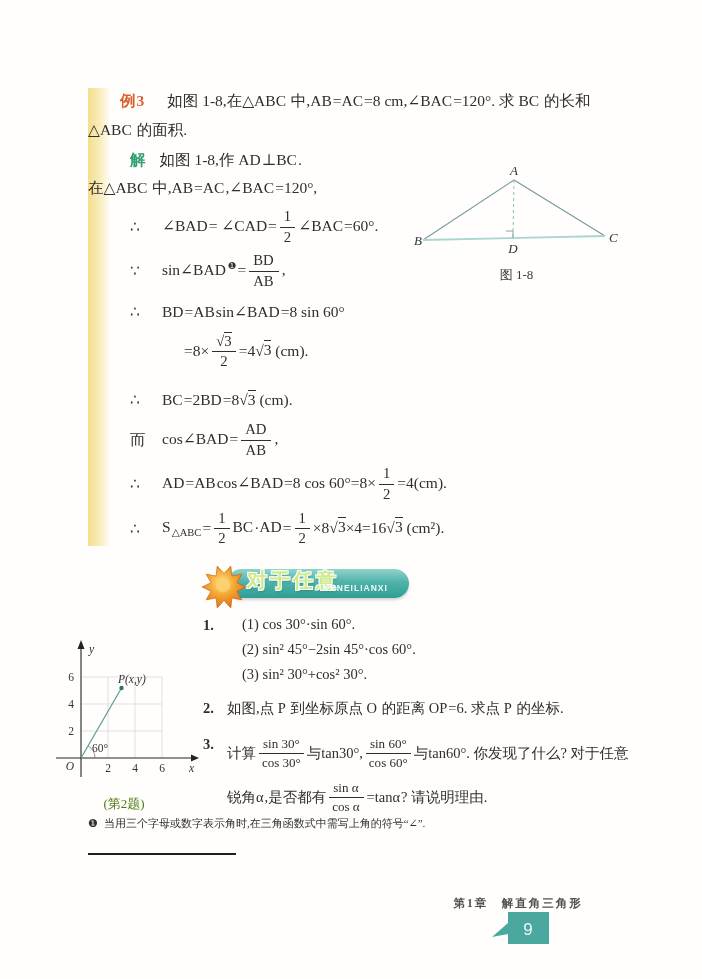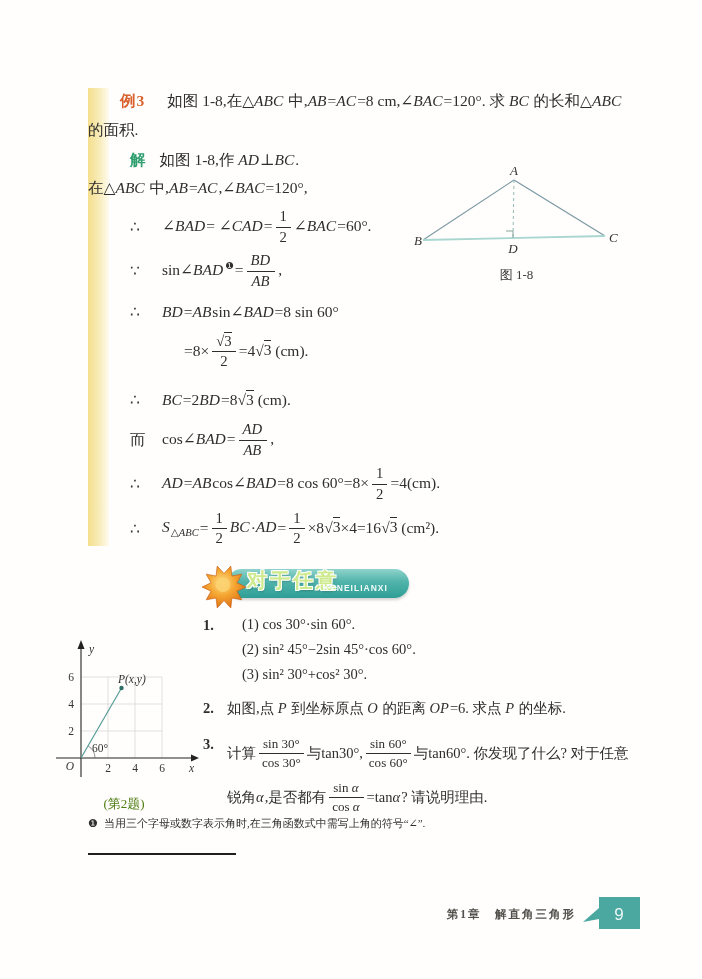--- a/index.html
+++ b/index.html
@@ -18,21 +18,21 @@
   .statement { text-indent:32px; line-height:29px; width:538px; }
   .ex-label { color:#d95f2b; font-weight:bold; letter-spacing:1px; margin-right:22px; }
   .solve-line { padding-left:42px; line-height:29px; margin-top:1px; }
   .solve-label { color:#2f9e6e; font-weight:bold; margin-right:14px; }
   .lead-line { line-height:28px; }
   .sol-rows { margin-top:2px; }
   .sol-row { display:flex; align-items:center; padding-left:42px; min-height:30px; margin:6px 0; }
   .sol-row .pre { width:32px; flex:none; }
   .sol-row .mth { flex:1; }
   
-  .vr { font-style:italic; padding-right:1px; }
+  .vr { padding-right:1px; }
   .frac { display:inline-flex; flex-direction:column; vertical-align:middle; text-align:center; margin:0 3px; line-height:1.2; font-size:0.95em; }
   .frac .num { border-bottom:1px solid #2e2e2e; padding:0 4px 1px; }
   .frac .den { padding-top:1px; }
   .sq .rad { border-top:1px solid #2e2e2e; }
   sup.note-ref { font-size:0.62em; vertical-align:super; margin:0 1px; }
   sub.ssub { font-size:0.68em; vertical-align:-0.35em; }
   
   .figure { position:absolute; left:413px; top:166px; width:207px; }
   .fig-caption { text-align:center; font-size:13px; color:#3a3a3a; margin-top:4px; }
   .svg-label { font-family:"Liberation Serif",serif; font-style:italic; font-size:13px; fill:#333; }
@@ -64,21 +64,21 @@
   .p2row { display:flex; margin:8px 0 10px; }
   
   .graph { position:absolute; left:48px; top:638px; width:152px; }
   .graph-caption { text-align:center; font-size:13px; margin-top:8px; color:#4d7c0f; }
   .tick { font-family:"Liberation Serif",serif; font-size:11.5px; fill:#333; }
   
   .foot-rule { position:absolute; left:88px; top:853px; width:148px; border-top:2px solid #1f1f1f; }
   .footnote { position:absolute; left:88px; top:815px; width:535px; font-size:11px; color:#2f2f2f; line-height:16px; }
   .footnote .mark { margin-right:6px; }
   
-  .footer { position:absolute; top:896px; left:400px; width:242px; display:flex; align-items:center; justify-content:flex-end; }
+  .footer { position:absolute; top:896px; left:400px; width:242px; display:flex; align-items:center; justify-content:flex-end;flex-direction:column; }
   .chapter { font-size:11.5px; font-weight:bold; color:#53504b; letter-spacing:2px; margin-right:6px; }
   .pagetab-num { font-family:"Liberation Sans",sans-serif; font-size:17px; fill:#ecf7f5; }
 </style>
 </head>
 <body>
 
 <div class="page">
 
   <div class="band"></div>
 

